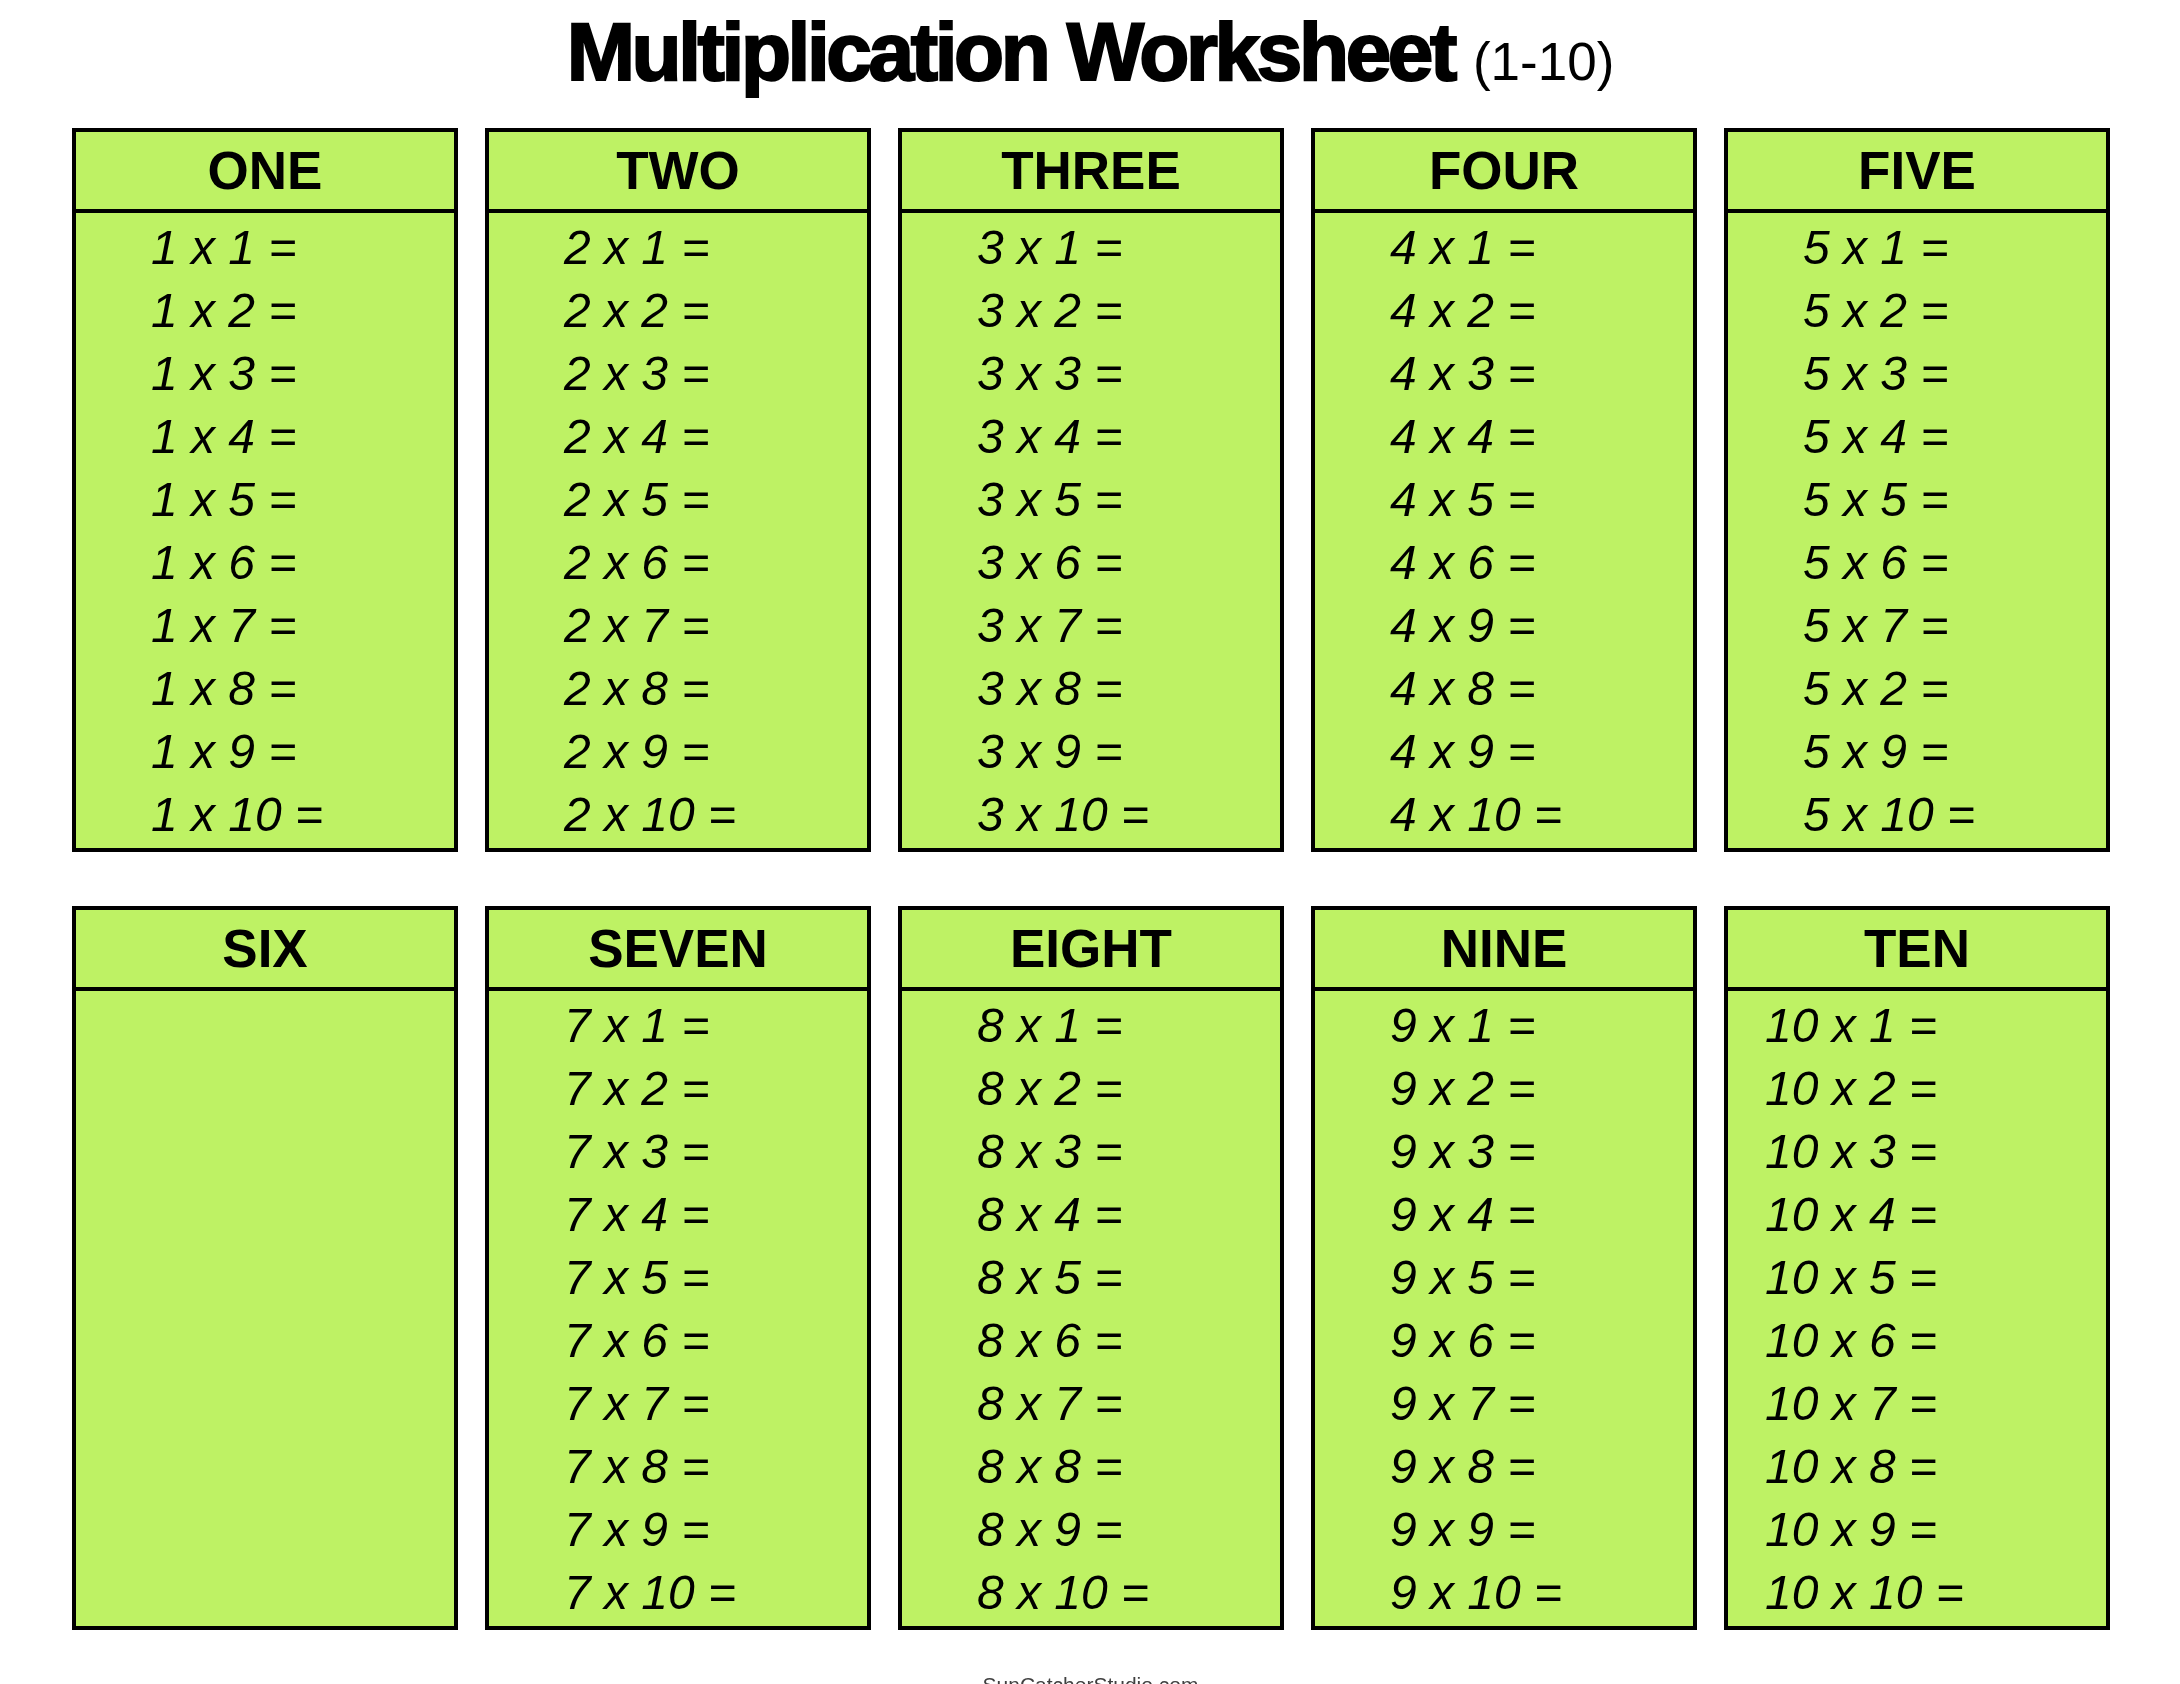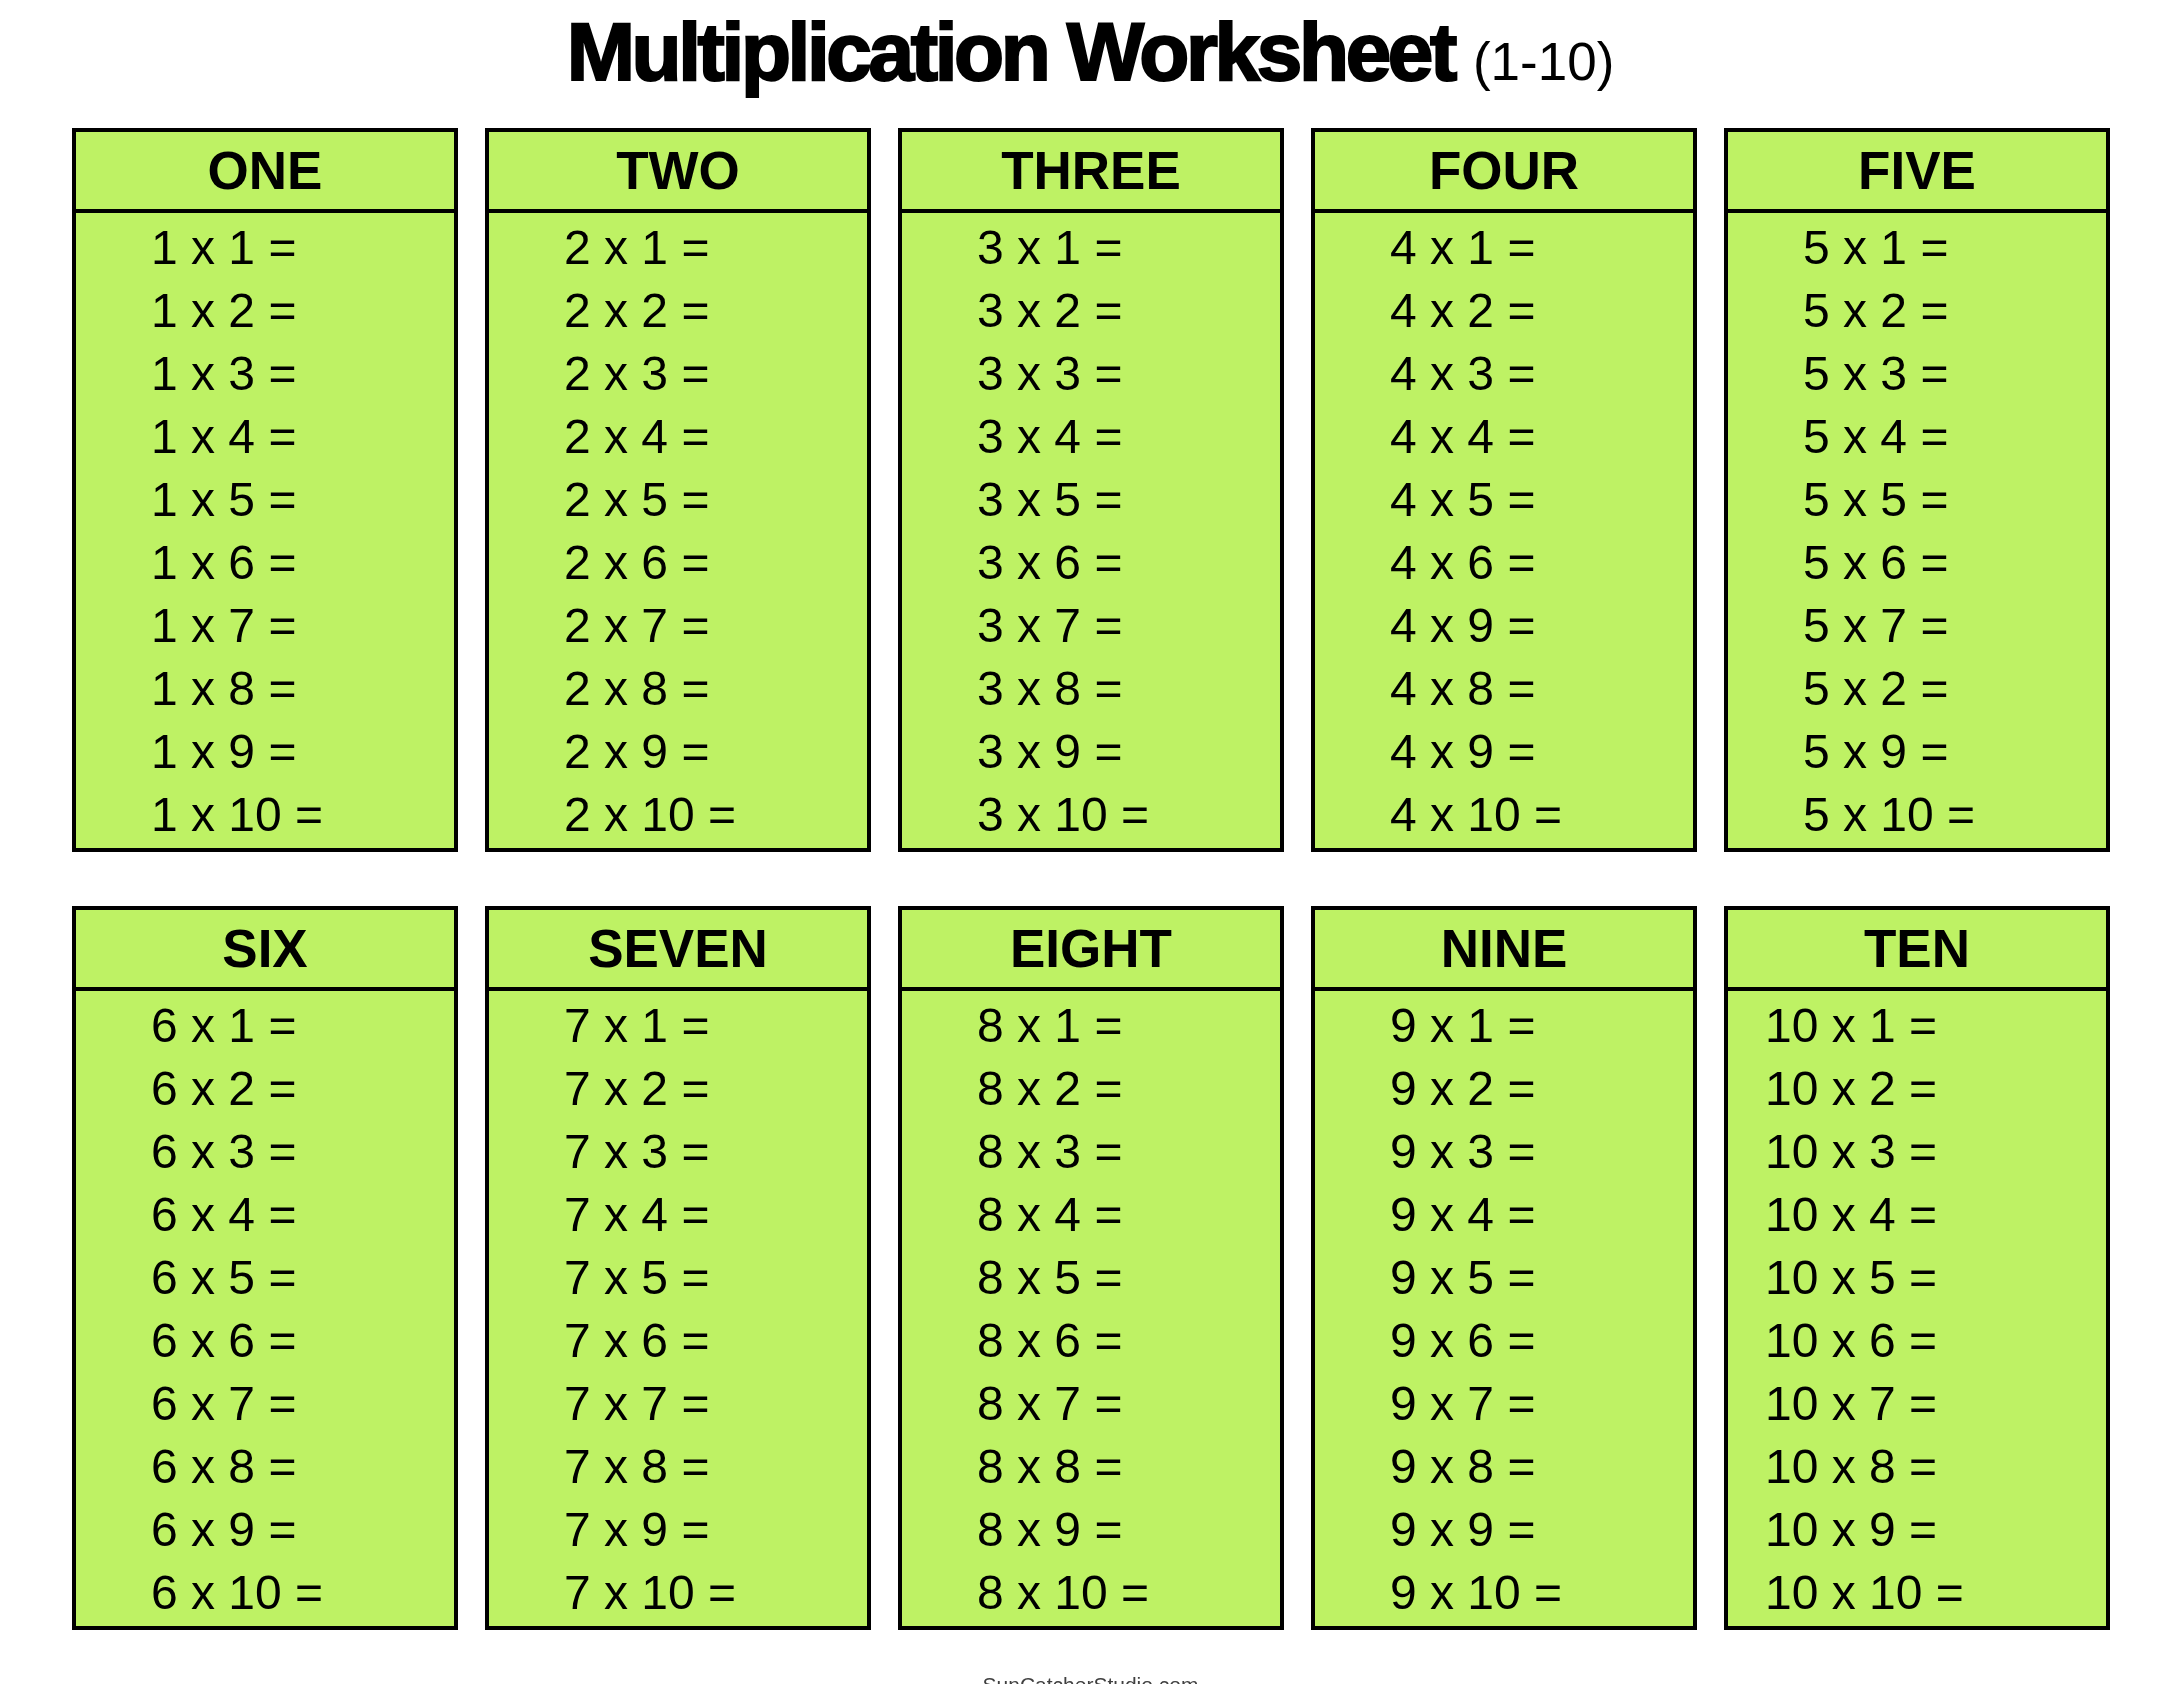--- a/index.html
+++ b/index.html
@@ -72,20 +72,21 @@
     font-weight: bold;
     letter-spacing: 0px;
   }
   .rows {
     box-sizing: border-box;
     height: 635px;
     padding: 2.6px 0 0 75px;
     font-size: 48px;
     line-height: 63px;
     white-space: nowrap;
+    font-style: italic;
   }
   .box.tight .rows {
     padding-left: 37px;
   }
   .eq-row {
     height: 63px;
   }
 
   
   .footer {
@@ -185,32 +186,20 @@
           <div class="eq-row">5 x 6 =</div>
           <div class="eq-row">5 x 7 =</div>
           <div class="eq-row">5 x 2 =</div>
           <div class="eq-row">5 x 9 =</div>
           <div class="eq-row">5 x 10 =</div>
         </div>
     </div>
 
     <div class="box">
       <div class="box-header">SIX</div>
-      <div class="rows">
-          <div class="eq-row">6 x 1 =</div>
-          <div class="eq-row">6 x 2 =</div>
-          <div class="eq-row">6 x 3 =</div>
-          <div class="eq-row">6 x 4 =</div>
-          <div class="eq-row">6 x 5 =</div>
-          <div class="eq-row">6 x 6 =</div>
-          <div class="eq-row">6 x 7 =</div>
-          <div class="eq-row">6 x 8 =</div>
-          <div class="eq-row">6 x 9 =</div>
-          <div class="eq-row">6 x 10 =</div>
-        </div>
     </div>
 
     <div class="box">
       <div class="box-header">SEVEN</div>
       <div class="rows">
           <div class="eq-row">7 x 1 =</div>
           <div class="eq-row">7 x 2 =</div>
           <div class="eq-row">7 x 3 =</div>
           <div class="eq-row">7 x 4 =</div>
           <div class="eq-row">7 x 5 =</div>

